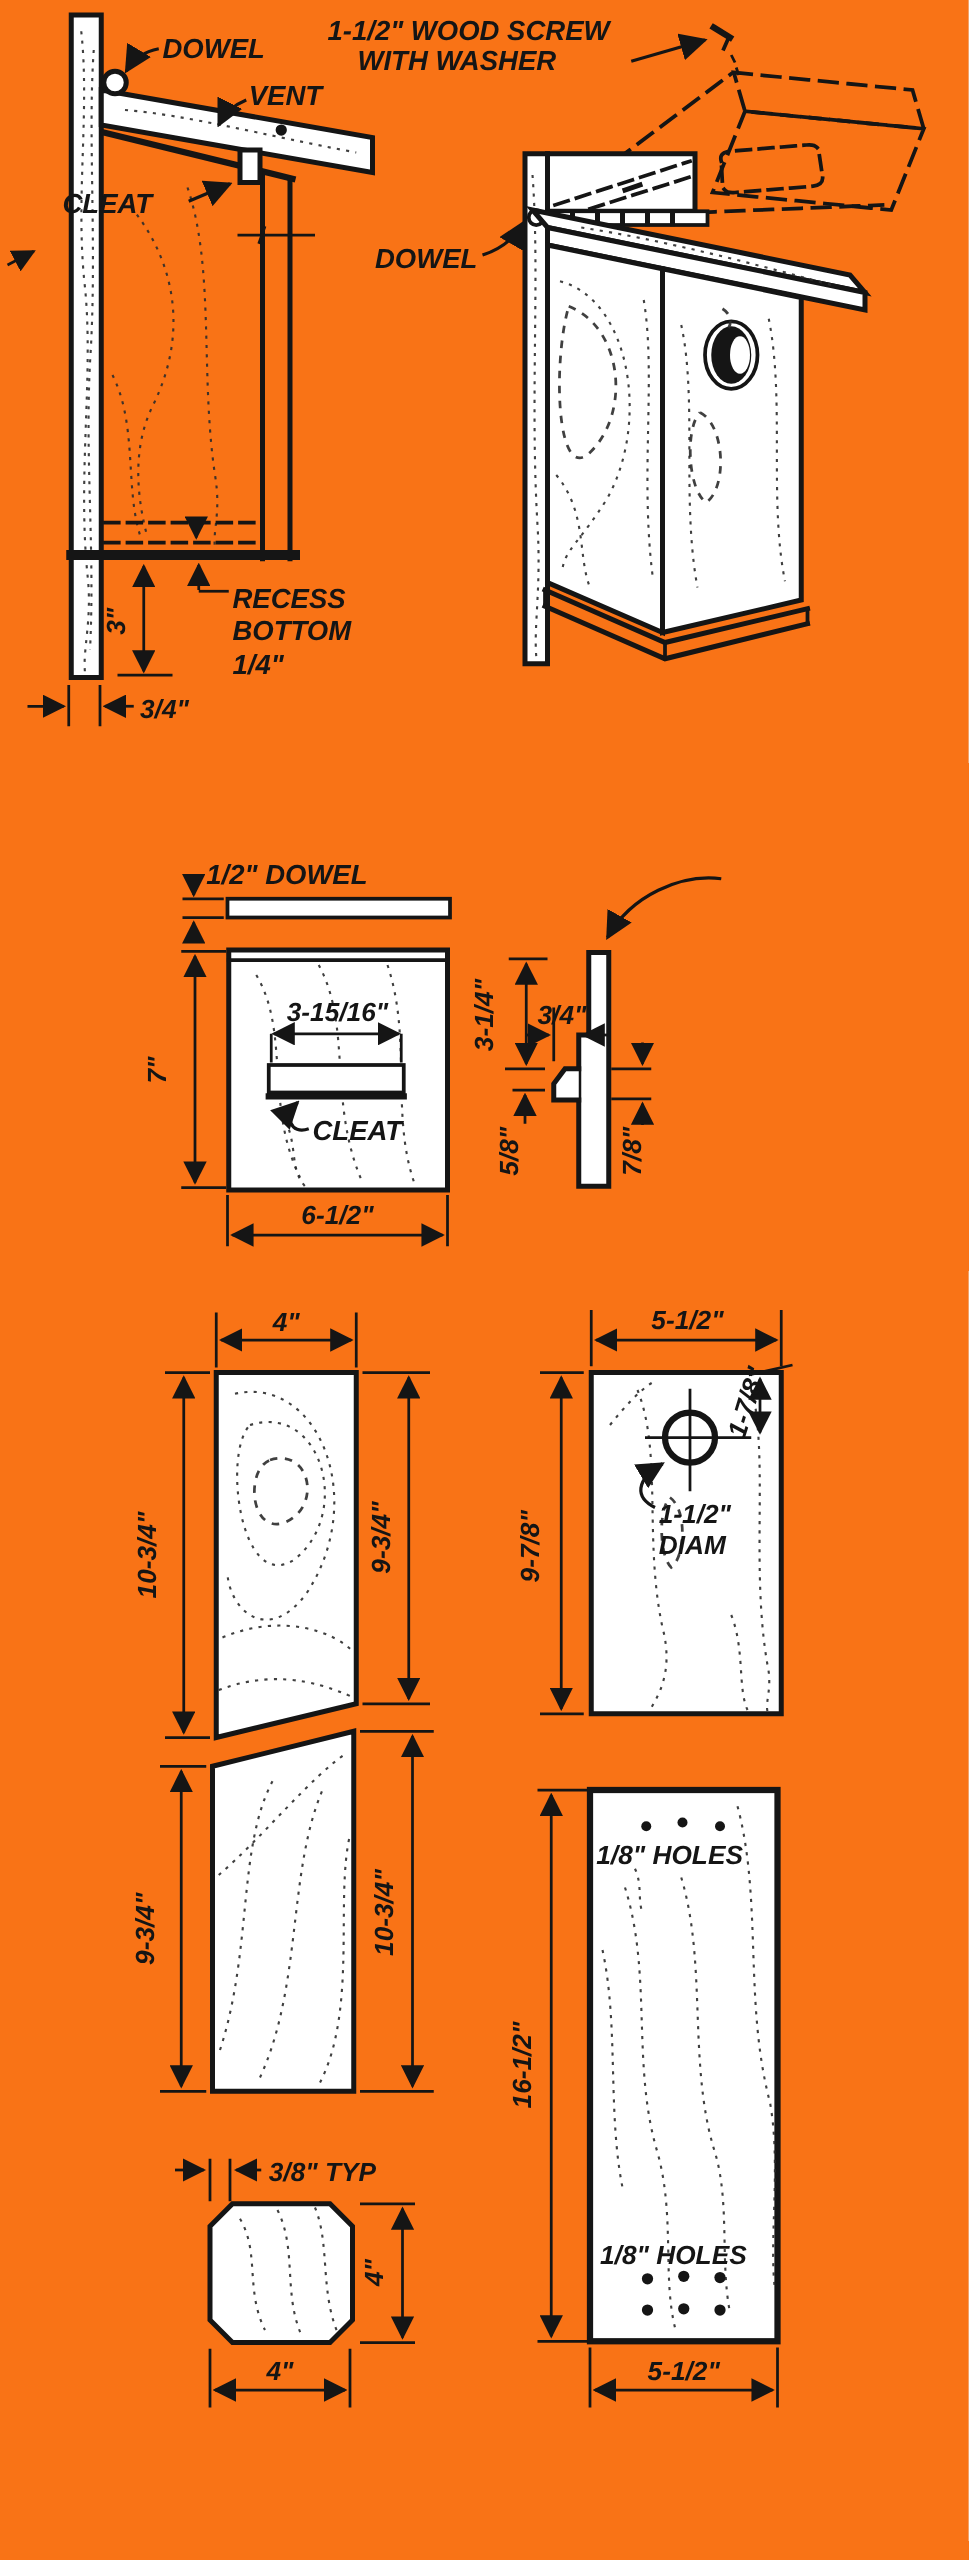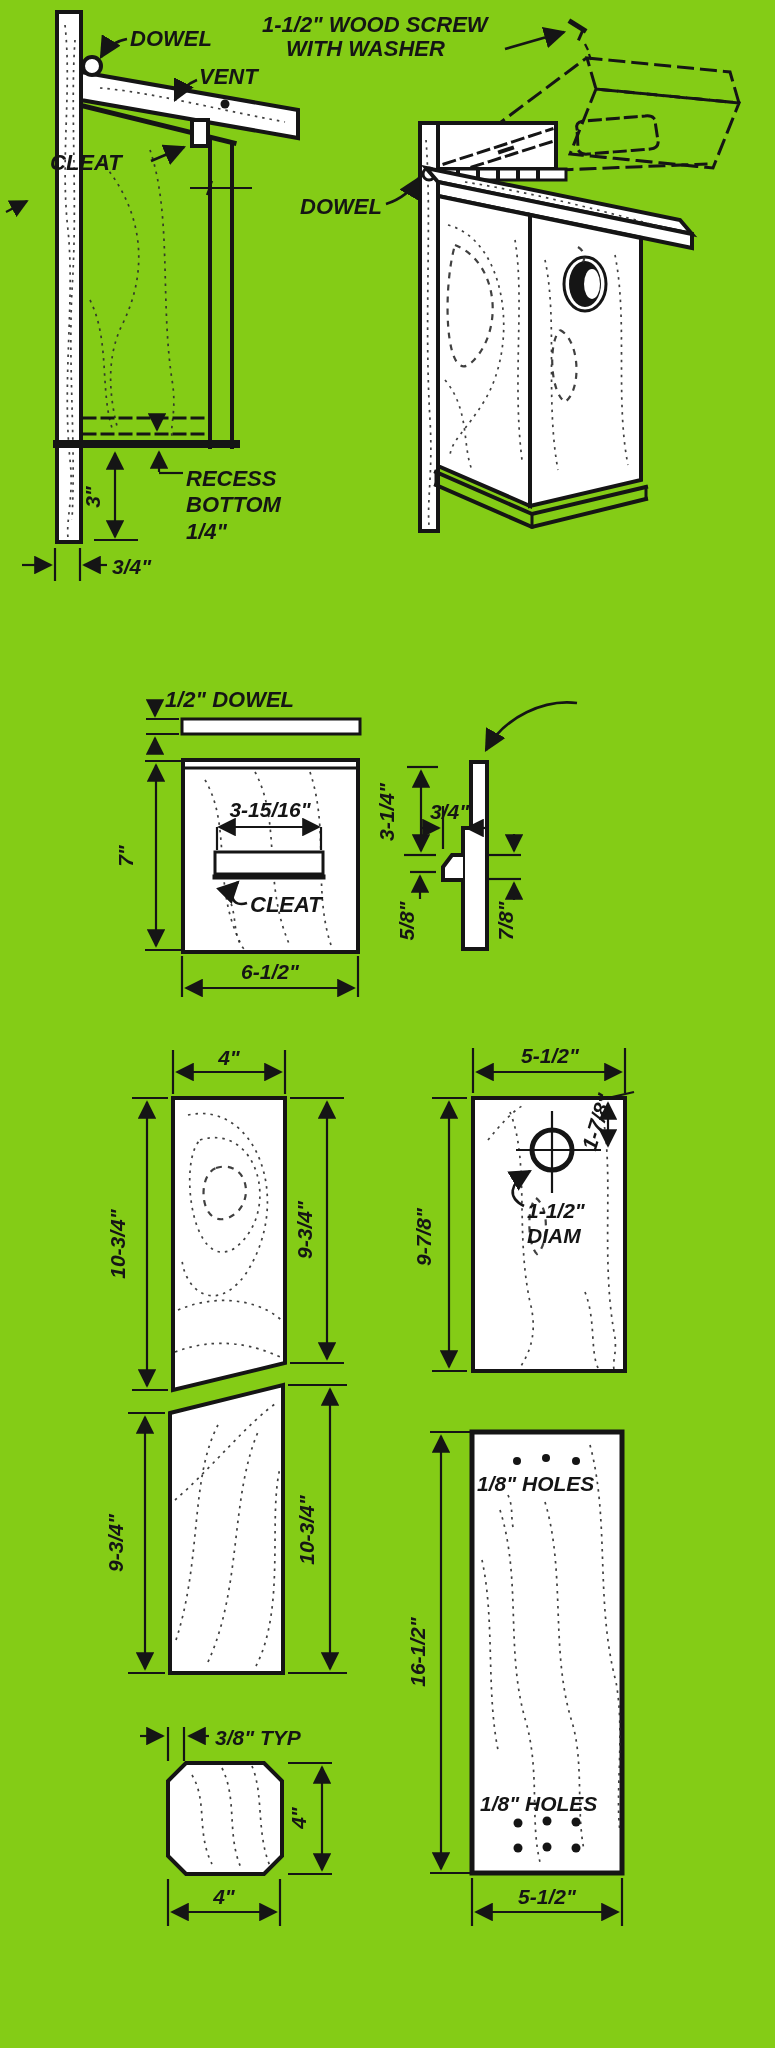--- a/index.html
+++ b/index.html
@@ -1,16 +1,16 @@
 <!DOCTYPE html>
 <html><head>
 <meta charset="utf-8">
 <style>
   html,body{margin:0;padding:0;background:#e8e8e8;}
-  #page{position:relative;width:775px;height:2048px;background:#84cc16;margin:0 auto;overflow:hidden;}
+  #page{position:relative;width:775px;height:2048px;background:#f97316;margin:0 auto;overflow:hidden;}
   svg{display:block;}
   svg text{font-family:"Liberation Sans","DejaVu Sans",sans-serif;font-weight:bold;font-style:italic;fill:#151515;}
   .lbl{font-size:22px;}
   .dms{font-size:21px;}
   .o3{stroke:#151515;stroke-width:3;fill:none;stroke-linecap:square;}
   .o4{stroke:#151515;stroke-width:4;fill:none;stroke-linecap:square;}
   .o5{stroke:#151515;stroke-width:5;fill:none;stroke-linecap:square;}
   .o8{stroke:#151515;stroke-width:8;fill:none;stroke-linecap:square;}
   .fw{fill:#ffffff;}
   .dim{stroke:#151515;stroke-width:2.2;fill:none;}

